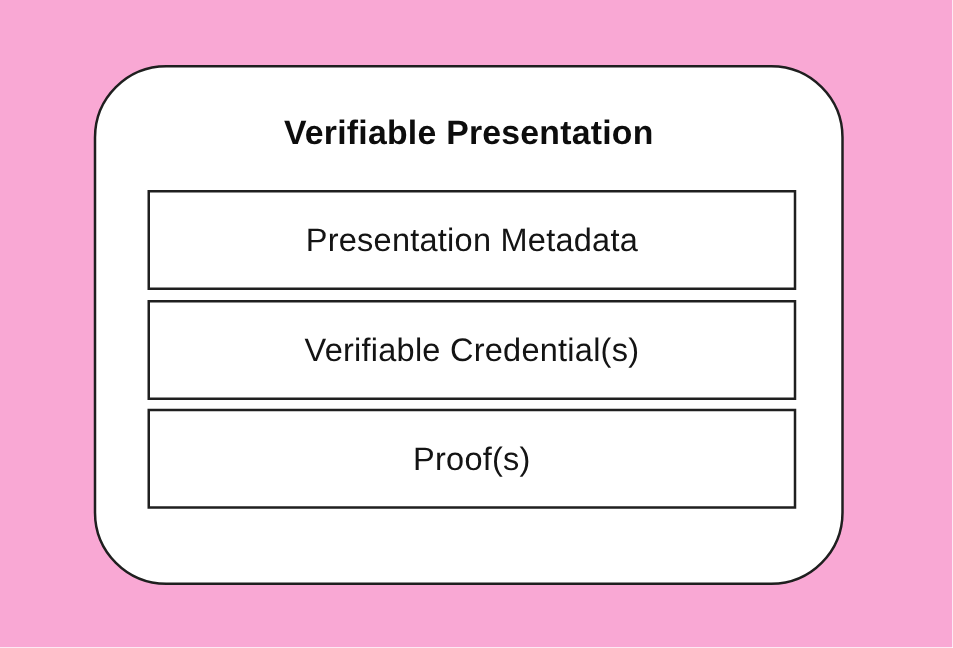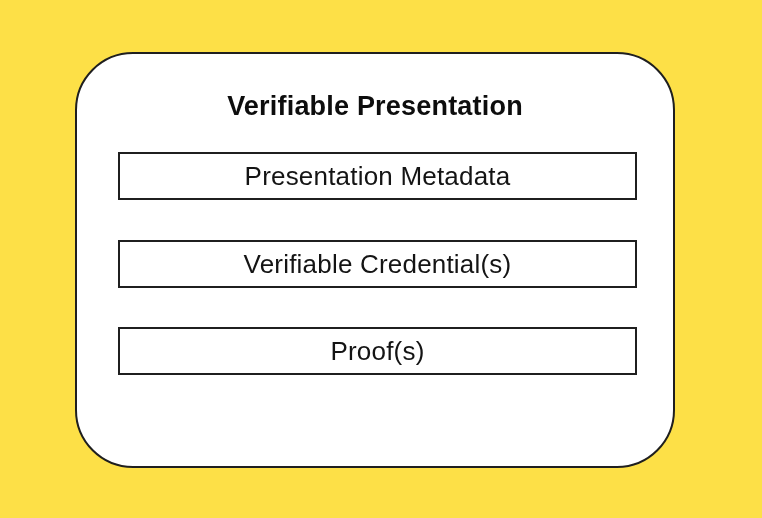--- a/index.html
+++ b/index.html
@@ -8,21 +8,21 @@
     background: #ffffff;
     width: 762px;
     height: 518px;
     font-family: "Liberation Sans", sans-serif;
     overflow: hidden;
   }
   .canvas {
     position: relative;
     width: 762px;
     height: 518px;
-    background: #fde047;
+    background: #f9a8d4;
   }
   .outer-container {
     position: absolute;
     left: 75px;
     top: 52px;
     width: 600px;
     height: 416px;
     border: 2px solid #1f1f1f;
     border-radius: 58px;
     background: #ffffff;
@@ -36,21 +36,21 @@
     text-align: center;
     font-size: 27px;
     font-weight: bold;
     color: #0d0d0d;
     letter-spacing: 0.2px;
   }
   .inner-box {
     position: absolute;
     left: 118px;
     width: 519px;
-    height: 48px;
+    height: 80px;
     border: 2px solid #1f1f1f;
     background: #ffffff;
     box-sizing: border-box;
     display: flex;
     align-items: center;
     justify-content: center;
   }
   .inner-box .label {
     font-size: 26px;
     font-weight: 400;

